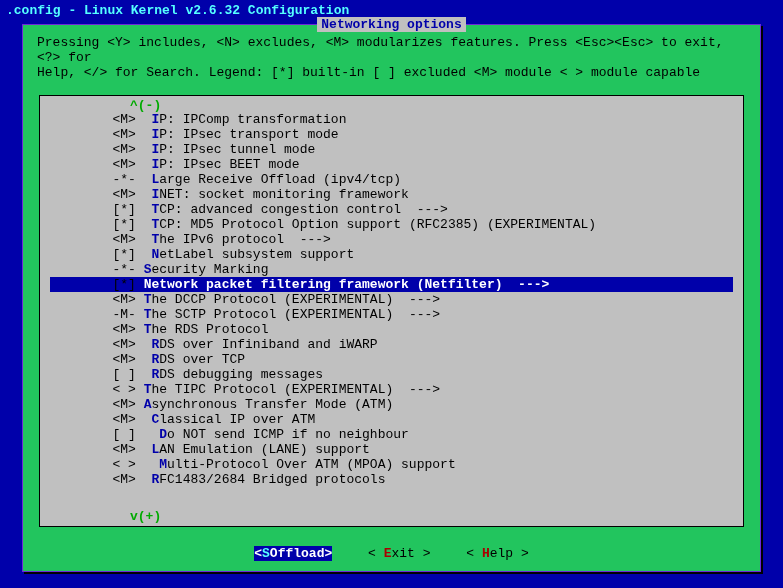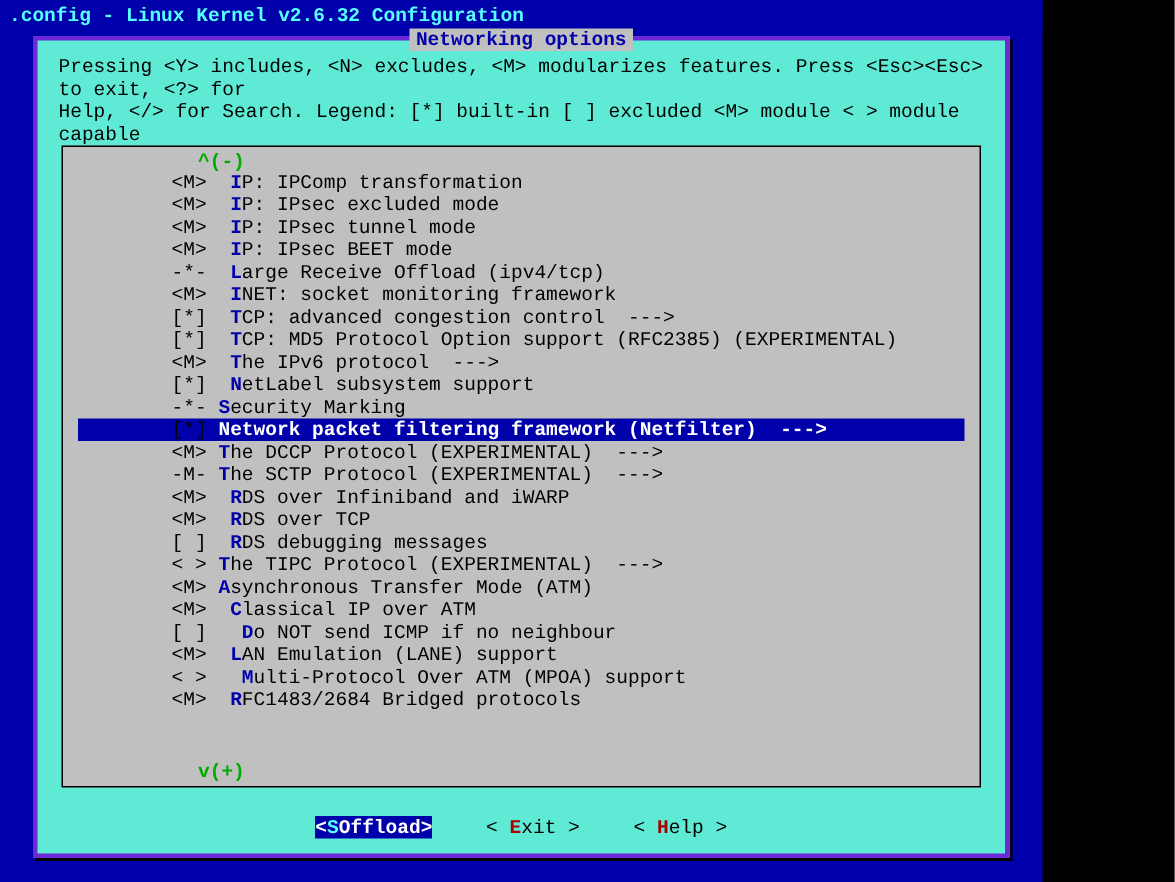--- a/index.html
+++ b/index.html
@@ -6,35 +6,35 @@
   body {
     margin: 0; padding: 0;
     background: #000;
     font-family: "Courier New", monospace;
     font-size: 13px;
     line-height: 15px;
     width: 783px; height: 588px;
     overflow: hidden;
   }
   .screen {
-    width: 695px; height: 588px;
+    width: 783px; height: 588px;
     background: #0000aa;
     position: relative;
   }
   .titlebar {
     color: #55ffff;
     background: #0000aa;
     padding: 3px 6px 2px 6px;
     font-weight: bold;
   }
   .dialog {
     position: absolute;
     left: 22px; right: 22px; top: 24px; bottom: 16px;
-    background: #5eead4;
-    border: 3px solid #6d28d9;
+    background: #22c55e;
+    border: 1px solid #6d28d9;
     box-shadow: 2px 2px 0 0 #000;
     color: #000;
     font-family: Liberation Mono, monospace;
   }
   .dialog-title {
     position: absolute;
     top: -8px; left: 0; right: 0;
     text-align: center;
     color: #0000aa;
     font-weight: bold;
@@ -98,33 +98,34 @@
     </div>
     <div class="help">
       <div>Pressing &lt;Y&gt; includes, &lt;N&gt; excludes, &lt;M&gt; modularizes features.  Press &lt;Esc&gt;&lt;Esc&gt; to exit, &lt;?&gt; for</div>
       <div>Help, &lt;/&gt; for Search.  Legend: [*] built-in  [ ] excluded  &lt;M&gt; module  &lt; &gt; module capable</div>
     </div>
 
     <div class="inner">
       <div class="scroll-ind ind-top">^(-)</div>
       <div class="menu-list" id="menu-list" style="padding-top: 16px; padding-bottom: 16px;">
           <div class="menu-row"><span class="prefix">        &lt;M&gt;  </span><span class="hot">I</span><span class="label">P: IPComp transformation</span></div>
-          <div class="menu-row"><span class="prefix">        &lt;M&gt;  </span><span class="hot">I</span><span class="label">P: IPsec excluded mode</span></div>
+          <div class="menu-row"><span class="prefix">        &lt;M&gt;  </span><span class="hot">I</span><span class="label">P: IPsec transport mode</span></div>
           <div class="menu-row"><span class="prefix">        &lt;M&gt;  </span><span class="hot">I</span><span class="label">P: IPsec tunnel mode</span></div>
           <div class="menu-row"><span class="prefix">        &lt;M&gt;  </span><span class="hot">I</span><span class="label">P: IPsec BEET mode</span></div>
           <div class="menu-row"><span class="prefix">        -*-  </span><span class="hot">L</span><span class="label">arge Receive Offload (ipv4/tcp)</span></div>
           <div class="menu-row"><span class="prefix">        &lt;M&gt;  </span><span class="hot">I</span><span class="label">NET: socket monitoring framework</span></div>
           <div class="menu-row"><span class="prefix">        [*]  </span><span class="hot">T</span><span class="label">CP: advanced congestion control  ---&gt;</span></div>
           <div class="menu-row"><span class="prefix">        [*]  </span><span class="hot">T</span><span class="label">CP: MD5 Protocol Option support (RFC2385) (EXPERIMENTAL)</span></div>
           <div class="menu-row"><span class="prefix">        &lt;M&gt;  </span><span class="hot">T</span><span class="label">he IPv6 protocol  ---&gt;</span></div>
           <div class="menu-row"><span class="prefix">        [*]  </span><span class="hot">N</span><span class="label">etLabel subsystem support</span></div>
           <div class="menu-row"><span class="prefix">        -*- </span><span class="hot">S</span><span class="label">ecurity Marking</span></div>
           <div class="menu-row selected"><span class="prefix">        [*] </span><span class="hot">N</span><span class="label">etwork packet filtering framework (Netfilter)  ---&gt;</span></div>
           <div class="menu-row"><span class="prefix">        &lt;M&gt; </span><span class="hot">T</span><span class="label">he DCCP Protocol (EXPERIMENTAL)  ---&gt;</span></div>
           <div class="menu-row"><span class="prefix">        -M- </span><span class="hot">T</span><span class="label">he SCTP Protocol (EXPERIMENTAL)  ---&gt;</span></div>
+          <div class="menu-row"><span class="prefix">        &lt;M&gt; </span><span class="hot">T</span><span class="label">he RDS Protocol</span></div>
           <div class="menu-row"><span class="prefix">        &lt;M&gt;  </span><span class="hot">R</span><span class="label">DS over Infiniband and iWARP</span></div>
           <div class="menu-row"><span class="prefix">        &lt;M&gt;  </span><span class="hot">R</span><span class="label">DS over TCP</span></div>
           <div class="menu-row"><span class="prefix">        [ ]  </span><span class="hot">R</span><span class="label">DS debugging messages</span></div>
           <div class="menu-row"><span class="prefix">        &lt; &gt; </span><span class="hot">T</span><span class="label">he TIPC Protocol (EXPERIMENTAL)  ---&gt;</span></div>
           <div class="menu-row"><span class="prefix">        &lt;M&gt; </span><span class="hot">A</span><span class="label">synchronous Transfer Mode (ATM)</span></div>
           <div class="menu-row"><span class="prefix">        &lt;M&gt;  </span><span class="hot">C</span><span class="label">lassical IP over ATM</span></div>
           <div class="menu-row"><span class="prefix">        [ ]   </span><span class="hot">D</span><span class="label">o NOT send ICMP if no neighbour</span></div>
           <div class="menu-row"><span class="prefix">        &lt;M&gt;  </span><span class="hot">L</span><span class="label">AN Emulation (LANE) support</span></div>
           <div class="menu-row"><span class="prefix">        &lt; &gt;   </span><span class="hot">M</span><span class="label">ulti-Protocol Over ATM (MPOA) support</span></div>
           <div class="menu-row"><span class="prefix">        &lt;M&gt;  </span><span class="hot">R</span><span class="label">FC1483/2684 Bridged protocols</span></div>

